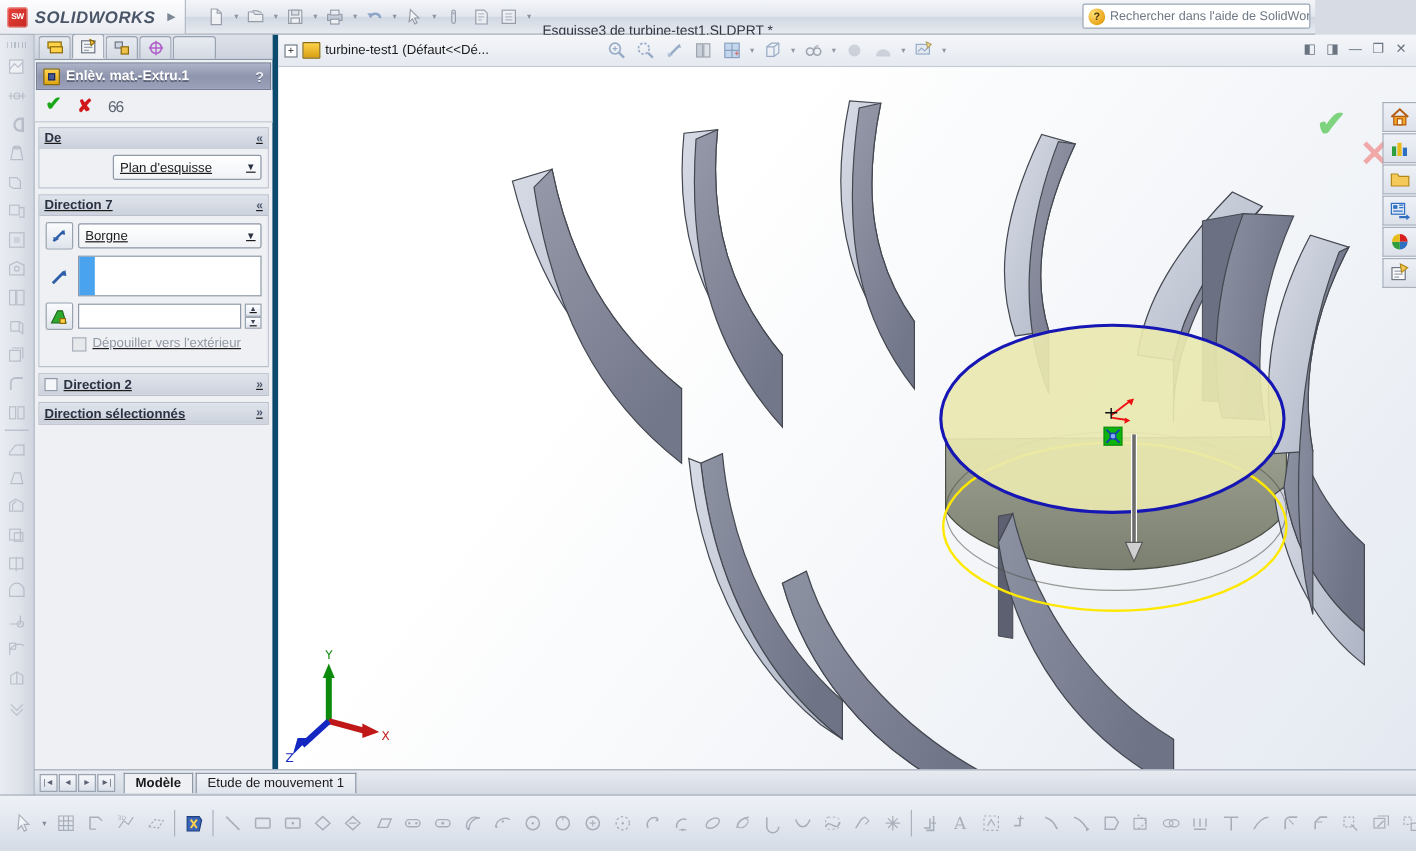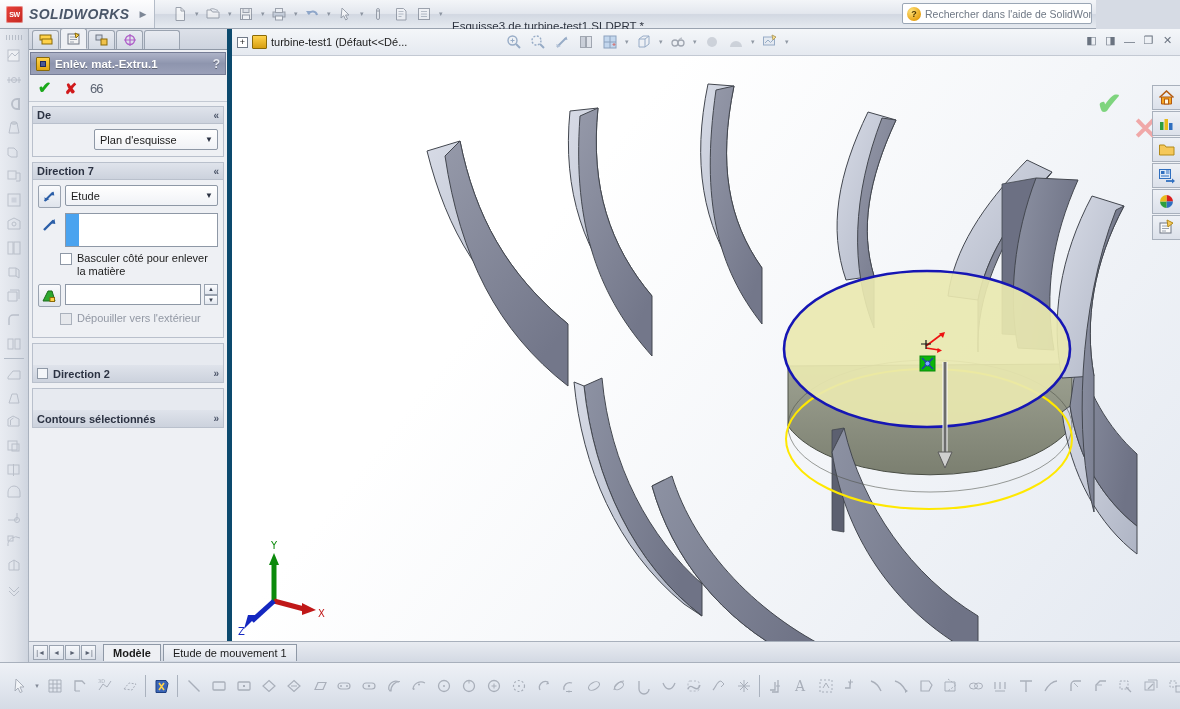--- a/index.html
+++ b/index.html
@@ -120,37 +120,37 @@
   .feat-ico i { display:block; width:6px;height:6px;background:#4a5a96;border:1px solid #20295c; }
 
   .pm-oknok {
     height:27px; display:flex; align-items:center; gap:13px; padding:0 9px;
     background:#eef0f4; border-bottom:1px solid #c3c9d3;
   }
   .glyph-ok { color:#1aa81a; font-size:16px; font-weight:bold; line-height:1; }
   .glyph-no { color:#d0191b; font-size:15px; font-weight:bold; line-height:1; }
   .glyph-spec { color:#5c6472; font-size:13px; line-height:1; letter-spacing:-1px;}
 
-  .pm-body { flex:1; overflow:hidden; padding:4px 3px 0 3px; }
+  .pm-body { flex:1; overflow:hidden; padding:4px 3px 0 3px;text-decoration:underline; }
 
   .grp { margin-bottom:5px; border:1px solid #b9c0cc; background:#e7eaf0; }
   .grp-hd {
     height:17px; display:flex; align-items:center; padding:0 4px;
     background:linear-gradient(to bottom,#dfe3eb,#ccd2dd);
     border-bottom:1px solid #b9c0cc;
     font-weight:bold; font-size:11px; color:#2b3242;
   }
   .grp-hd .nm { flex:1; }
   .chev { font-size:10px; color:#4d5costs; color:#4d566a; font-weight:bold; }
   .grp-bd { padding:5px 5px 6px 5px; background:#eef0f4; }
 
   .grp.collapsed { }
-  .grp.collapsed .grp-hd { border-bottom:none;margin-top:21px; }
-
-  .row { display:flex; align-items:flex-start; gap:4px; margin-bottom:5px; }
+  .grp.collapsed .grp-hd { border-bottom:none; }
+
+  .row { display:flex; align-items:center; gap:4px; margin-bottom:5px; }
   .row:last-child { margin-bottom:0; }
 
   .ic-btn {
     width:23px;height:23px;flex:0 0 23px;
     border:1px solid #9aa3b0; border-radius:2px;
     background:linear-gradient(to bottom,#fafbfd,#dfe4ec);
     display:flex;align-items:center;justify-content:center;
   }
   .ic-plain {
     width:23px;height:22px;flex:0 0 23px;
@@ -583,42 +583,38 @@
 
           <div class="row">
             <div class="ic-btn">
               <svg width="17" height="17" viewBox="0 0 17 17">
                   <path d="M3.5 13L12 4.5" stroke="#2c5fa8" stroke-width="2" fill="none"></path>
                   <path d="M12.6 3.4l.7 4.2-4.2-.7z" fill="#2c5fa8"></path>
                   <path d="M3 9.5l2 3.5 3.5-2" fill="#2c5fa8"></path>
                 </svg>
             </div>
             <div class="sel">
-              <span class="v">Etude</span>
+              <span class="v">Borgne</span>
               <span class="dn">▼</span>
             </div>
           </div>
 
           <div class="row">
             <div class="ic-plain">
               <svg width="19" height="19" viewBox="0 0 19 19">
                   <path d="M4 15L13.5 5.5" stroke="#2c5fa8" stroke-width="2.4" fill="none"></path>
                   <path d="M14.5 4l.8 5-5-.8z" fill="#2c5fa8"></path>
                 </svg>
             </div>
             <div class="selbox">
               <div class="lbar"></div>
             </div>
           </div>
 
 
-          <div class="cbrow">
-            <div class="cbox"></div>
-            <div class="cblab">Basculer côté pour enlever la matière</div>
-          </div>
 
           <div class="row">
             <div class="ic-btn">
               <svg width="17" height="17" viewBox="0 0 17 17">
                   <path d="M2 14l5-10h4l3 10z" fill="#2ea82e" stroke="#1d6b1d"></path>
                   <rect x="9" y="10.5" width="4.5" height="4" fill="#ffd24a" stroke="#8a6a08"></rect>
                 </svg>
             </div>
             <div class="emptyfield"></div>
             <div class="spin">
@@ -638,21 +634,21 @@
       <div class="grp collapsed">
         <div class="grp-hd">
           <span class="mini-cb"></span>
           <span class="nm">Direction 2</span>
           <span class="chev">»</span>
         </div>
       </div>
 
       <div class="grp collapsed">
         <div class="grp-hd">
-          <span class="nm">Contours sélectionnés</span>
+          <span class="nm">Direction sélectionnés</span>
           <span class="chev">»</span>
         </div>
       </div>
 
     </div>
   </div>
 
   <div class="gfx">
 
     <div class="gfx-top">

